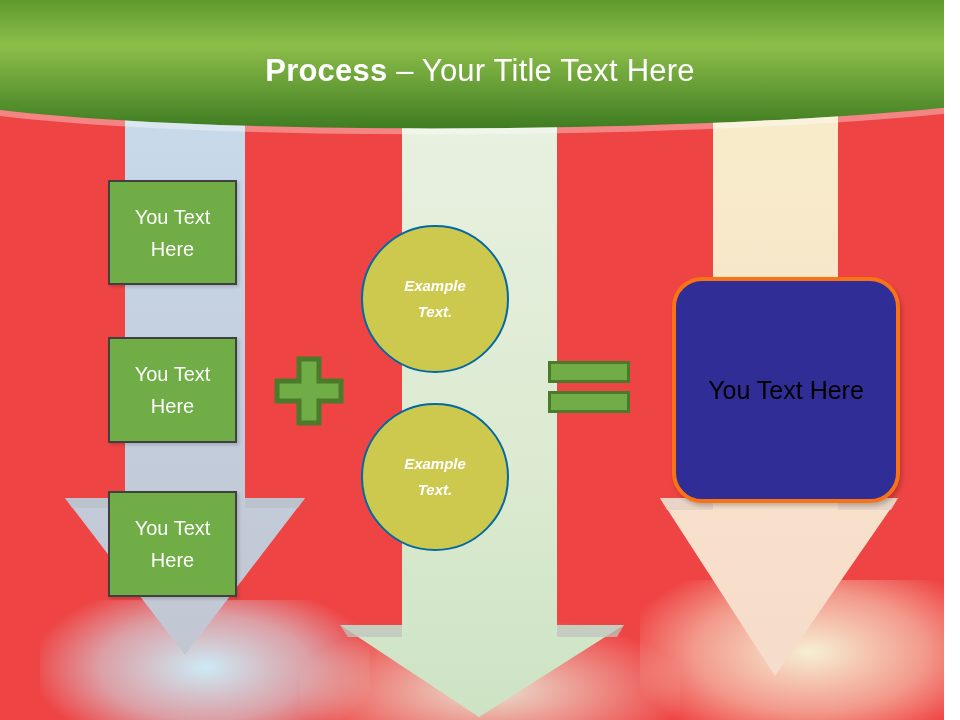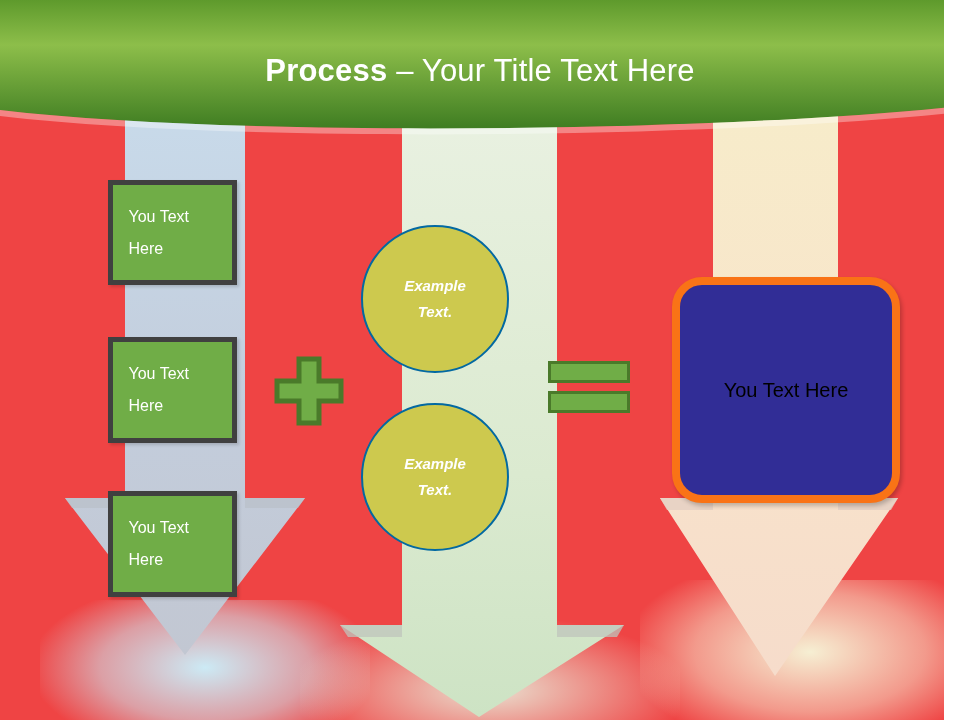--- a/index.html
+++ b/index.html
@@ -73,25 +73,25 @@
     white-space: nowrap;
   }
   #banner-title .strong { font-weight: bold; }
   #banner-title .light  { font-weight: normal; }
 
   
   .greenbox {
     position: absolute;
     box-sizing: border-box;
     background: #70ad47;
-    border: 5px solid #404040;
+    border: 2px solid #404040;
     color: #ffffff;
-    font-size: 16px;
+    font-size: 20px;
     line-height: 32px;
-    text-align: left;
+    text-align: center;
     display: flex;
     align-items: center;
     justify-content: center;
     box-shadow: 2px 2px 3px rgba(0,0,0,0.16);
   }
   .greenbox span { display: block; width: 88px; }
 
   #box1 { left: 108px; top: 180px;  width: 129px; height: 105px; }
   #box2 { left: 108px; top: 337px;  width: 129px; height: 106px; }
   #box3 { left: 108px; top: 491px;  width: 129px; height: 106px; }
@@ -146,24 +146,24 @@
 
   
   #bluebox {
     position: absolute;
     left: 672px;
     top: 277px;
     width: 228px;
     height: 226px;
     box-sizing: border-box;
     background: #312d96;
-    border: 8px solid #f97316;
+    border: 4px solid #f97316;
     border-radius: 30px;
     color: #000000;
-    font-size: 20px;
+    font-size: 25px;
     display: flex;
     align-items: center;
     justify-content: center;
     box-shadow: 2px 3px 4px rgba(0,0,0,0.22);
   }
 </style>
 </head>
 <body>
 
 <div id="slide">

